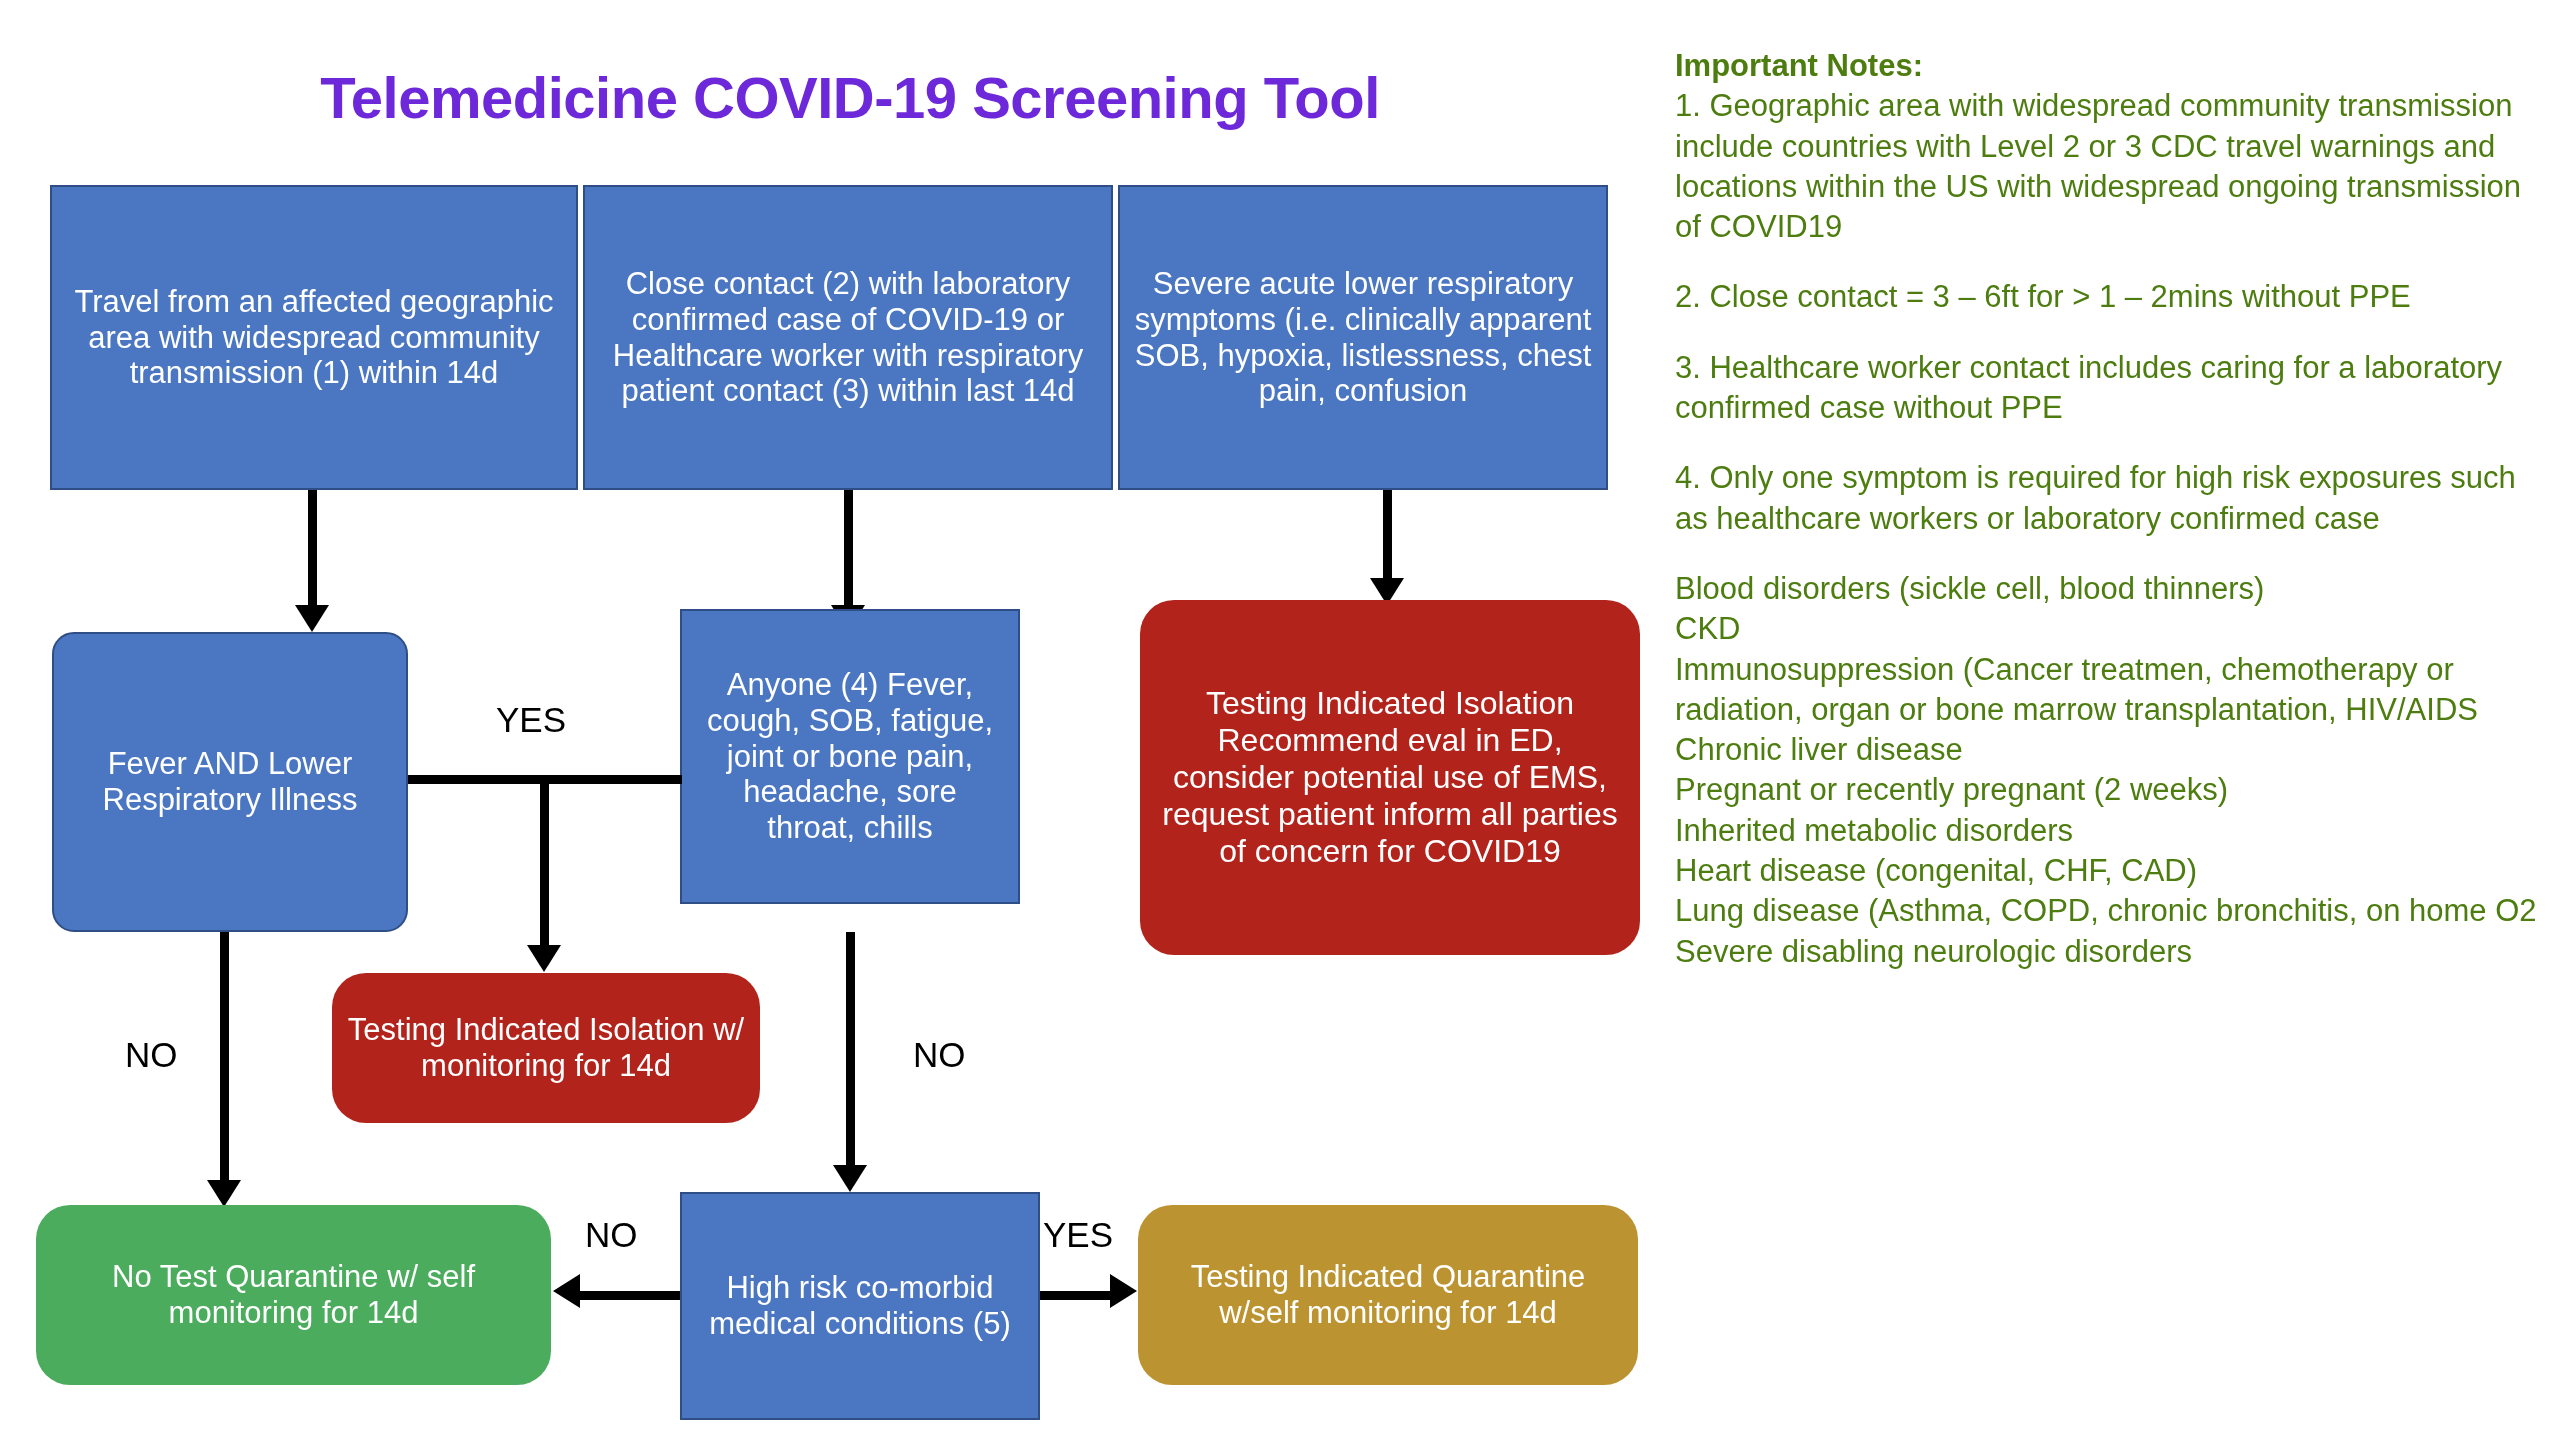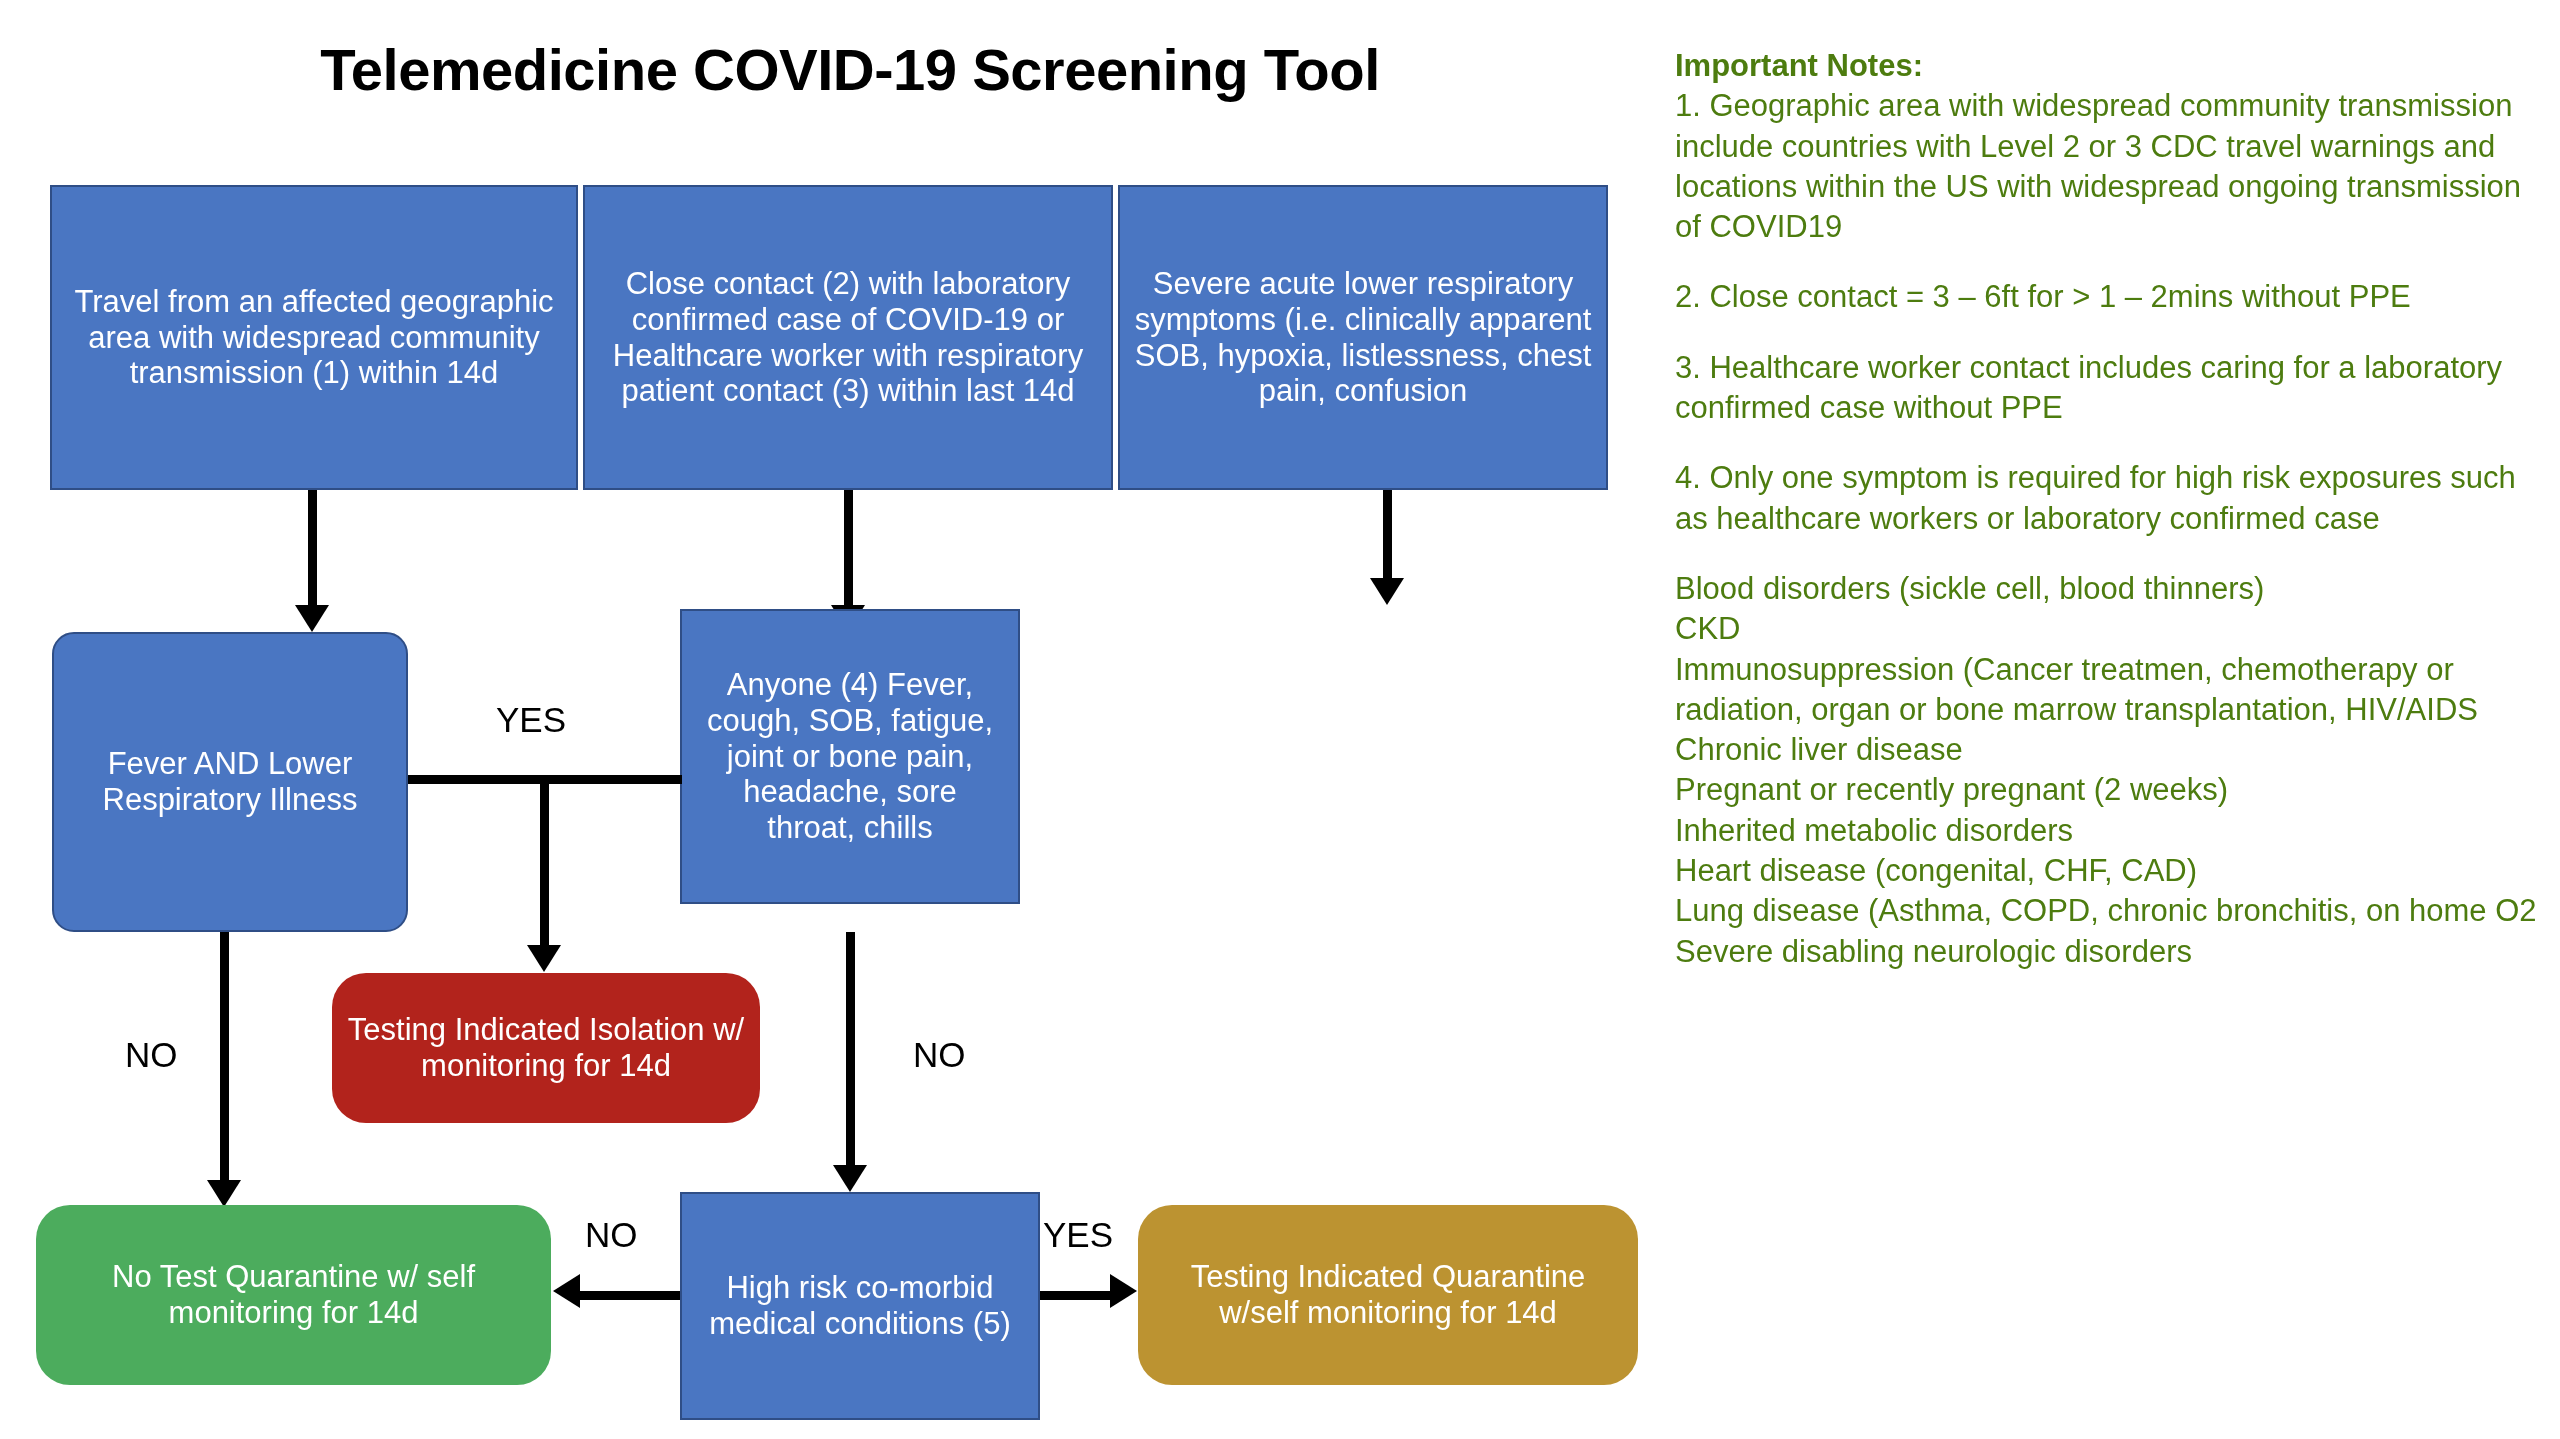--- a/index.html
+++ b/index.html
@@ -17,27 +17,27 @@
     width: 2560px;
     height: 1439px;
     background: #ffffff;
     overflow: hidden;
   }
 
   
   #page-title {
     position: absolute;
     left: 150px;
-    top: 36px;
+    top: 64px;
     width: 1400px;
     text-align: center;
     font-size: 58px;
     font-weight: bold;
     letter-spacing: -0.5px;
-    color: #000000;
+    color: #6d28d9;
     white-space: nowrap;
   }
 
   
   .node {
     position: absolute;
     box-sizing: border-box;
     display: flex;
     align-items: center;
     justify-content: center;
@@ -146,20 +146,23 @@
   <div class="arrow-down" style="left:1370px; top:578px;"></div>
 
   <div class="node blue" style="left:52px; top:632px; width:356px; height:300px;border-radius:22px;">
     <span class="txt">Fever AND Lower Respiratory Illness</span>
   </div>
 
   <div class="node blue" style="left:680px; top:609px; width:340px; height:295px;">
     <span class="txt">Anyone (4) Fever, cough, SOB, fatigue, joint or bone pain, headache, sore throat, chills</span>
   </div>
 
+  <div class="node red" style="left:1140px; top:600px; width:500px; height:355px; font-size:32px;">
+    <span class="txt">Testing Indicated Isolation Recommend eval in ED, consider potential use of EMS, request patient inform all parties of concern for COVID19</span>
+  </div>
 
   <div class="hline" style="left:408px; top:775px; width:274px;"></div>
   <div class="edge-label" style="left:496px; top:700px;">YES</div>
 
   <div class="vline" style="left:540px; top:775px; height:175px;"></div>
   <div class="arrow-down" style="left:527px; top:945px;"></div>
 
   <div class="vline" style="left:220px; top:932px; height:255px;"></div>
   <div class="arrow-down" style="left:207px; top:1180px;"></div>
   <div class="edge-label" style="left:125px; top:1035px;">NO</div>

